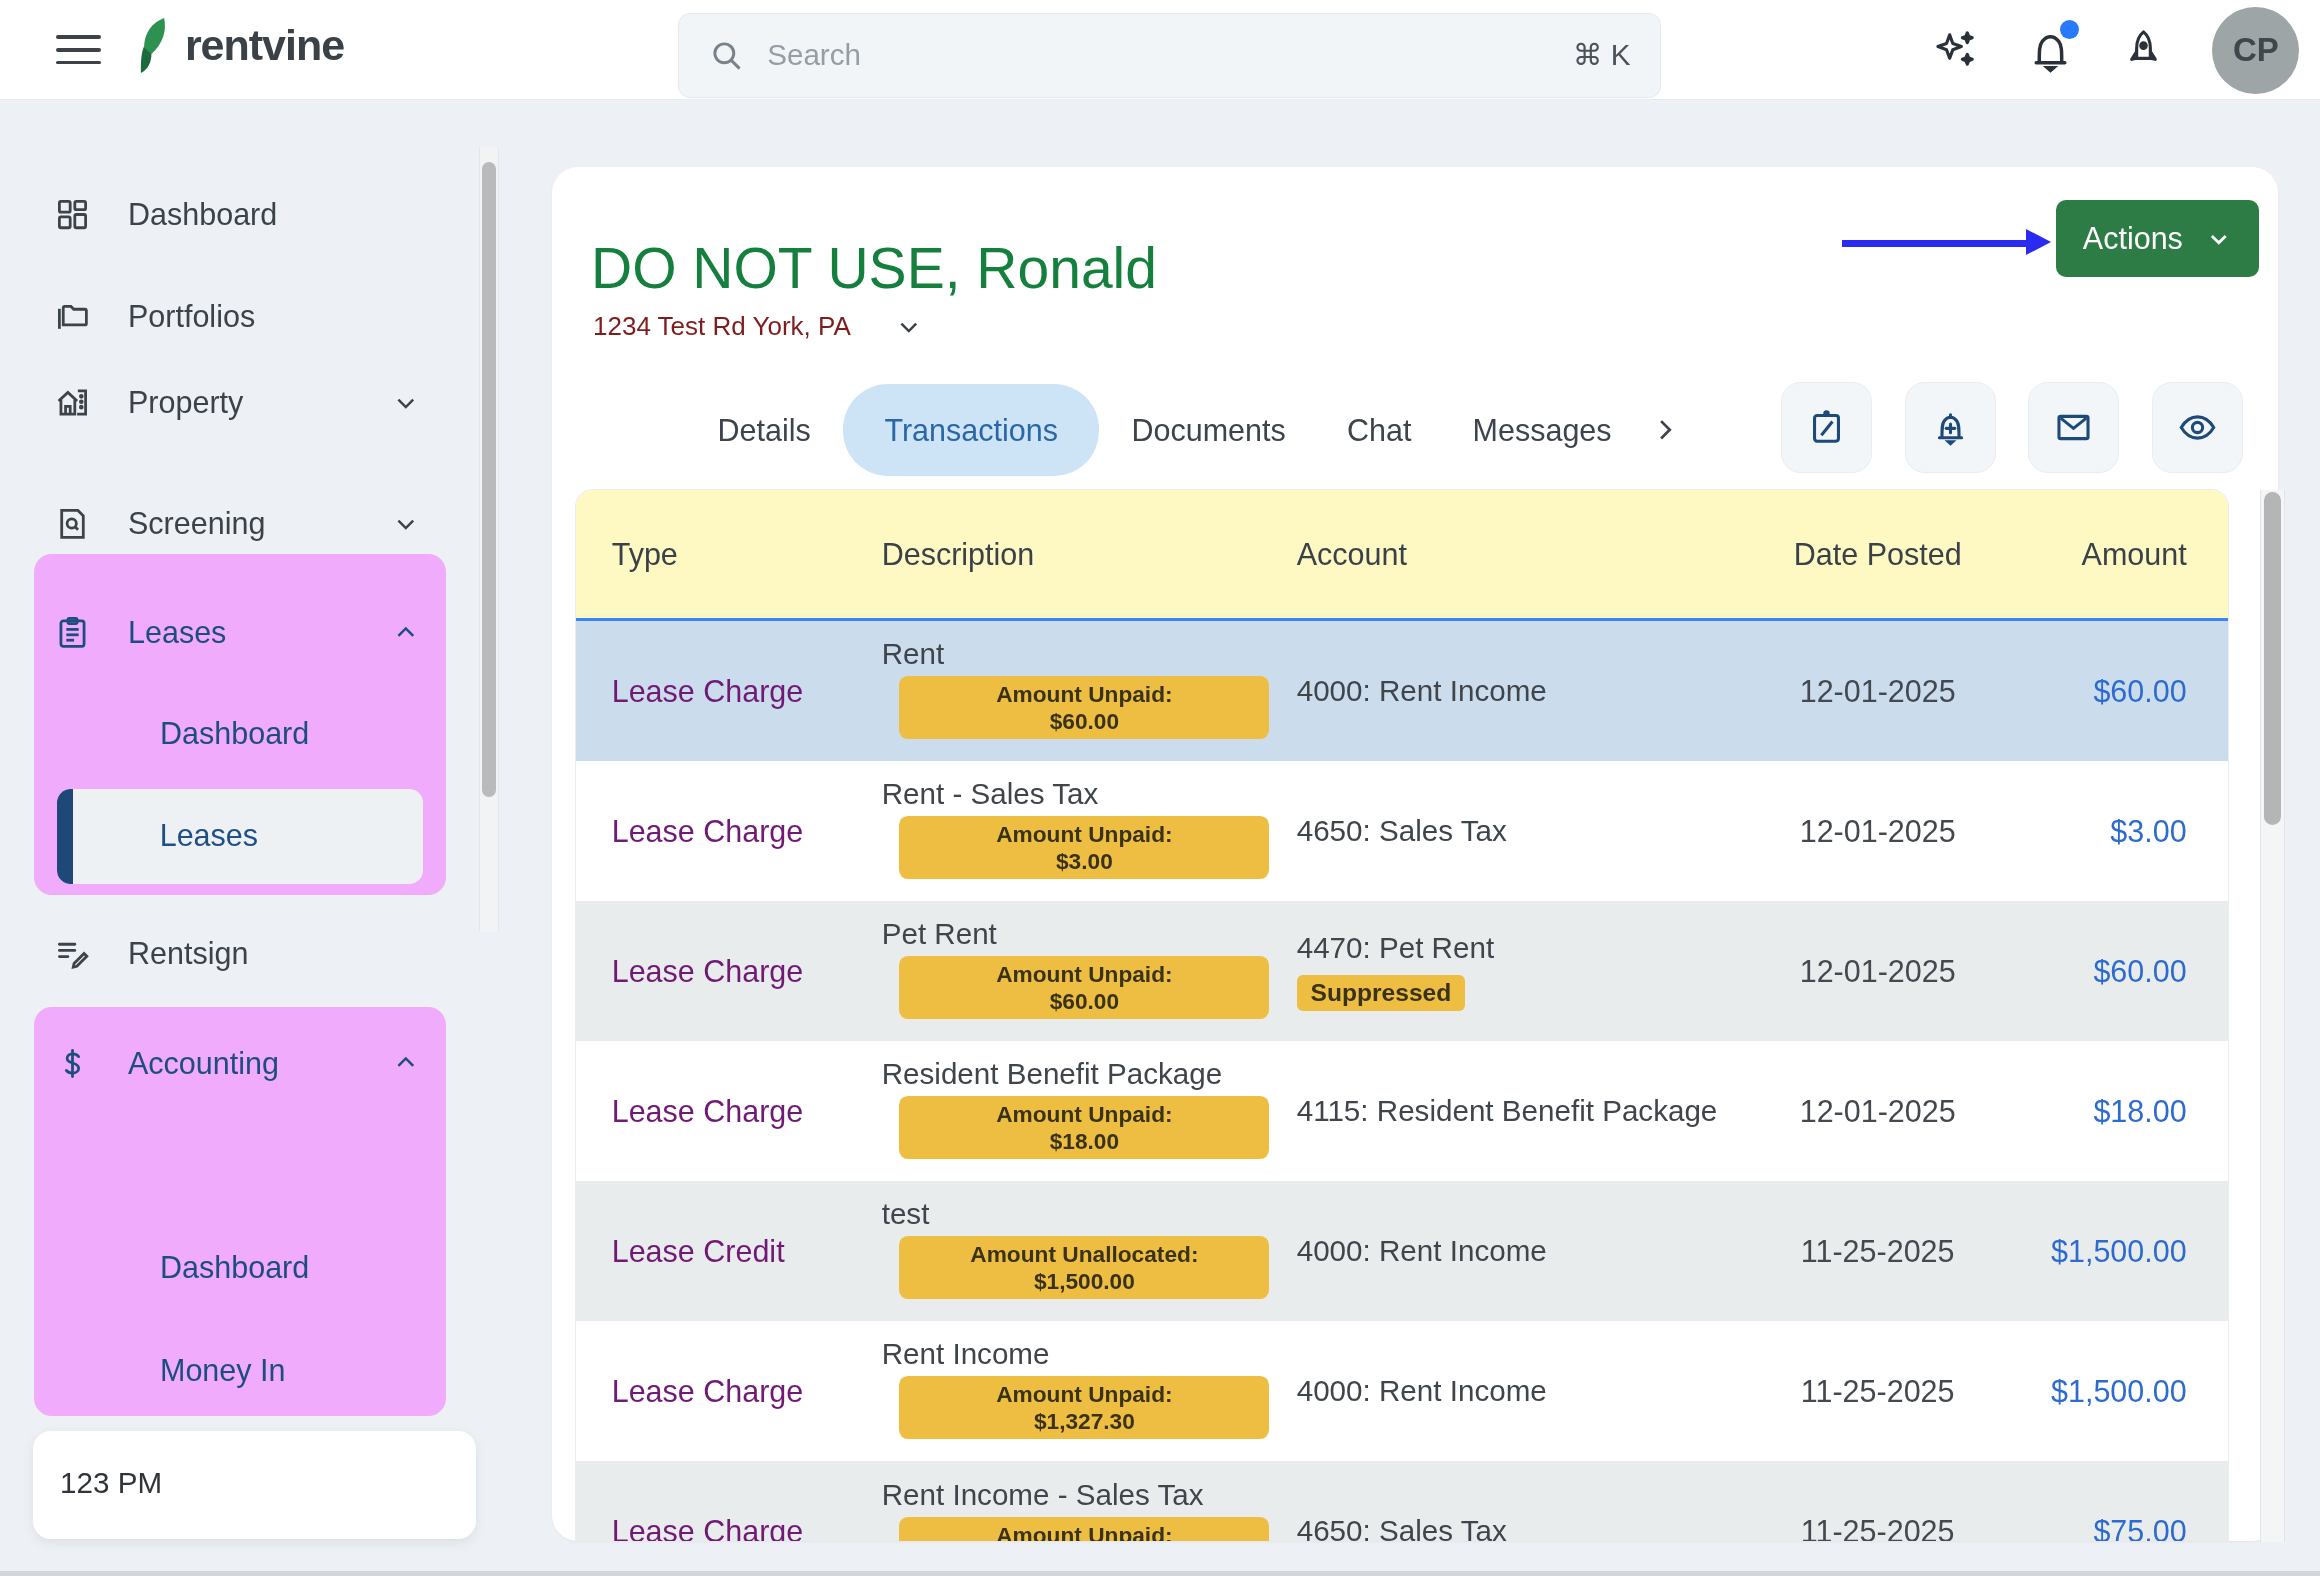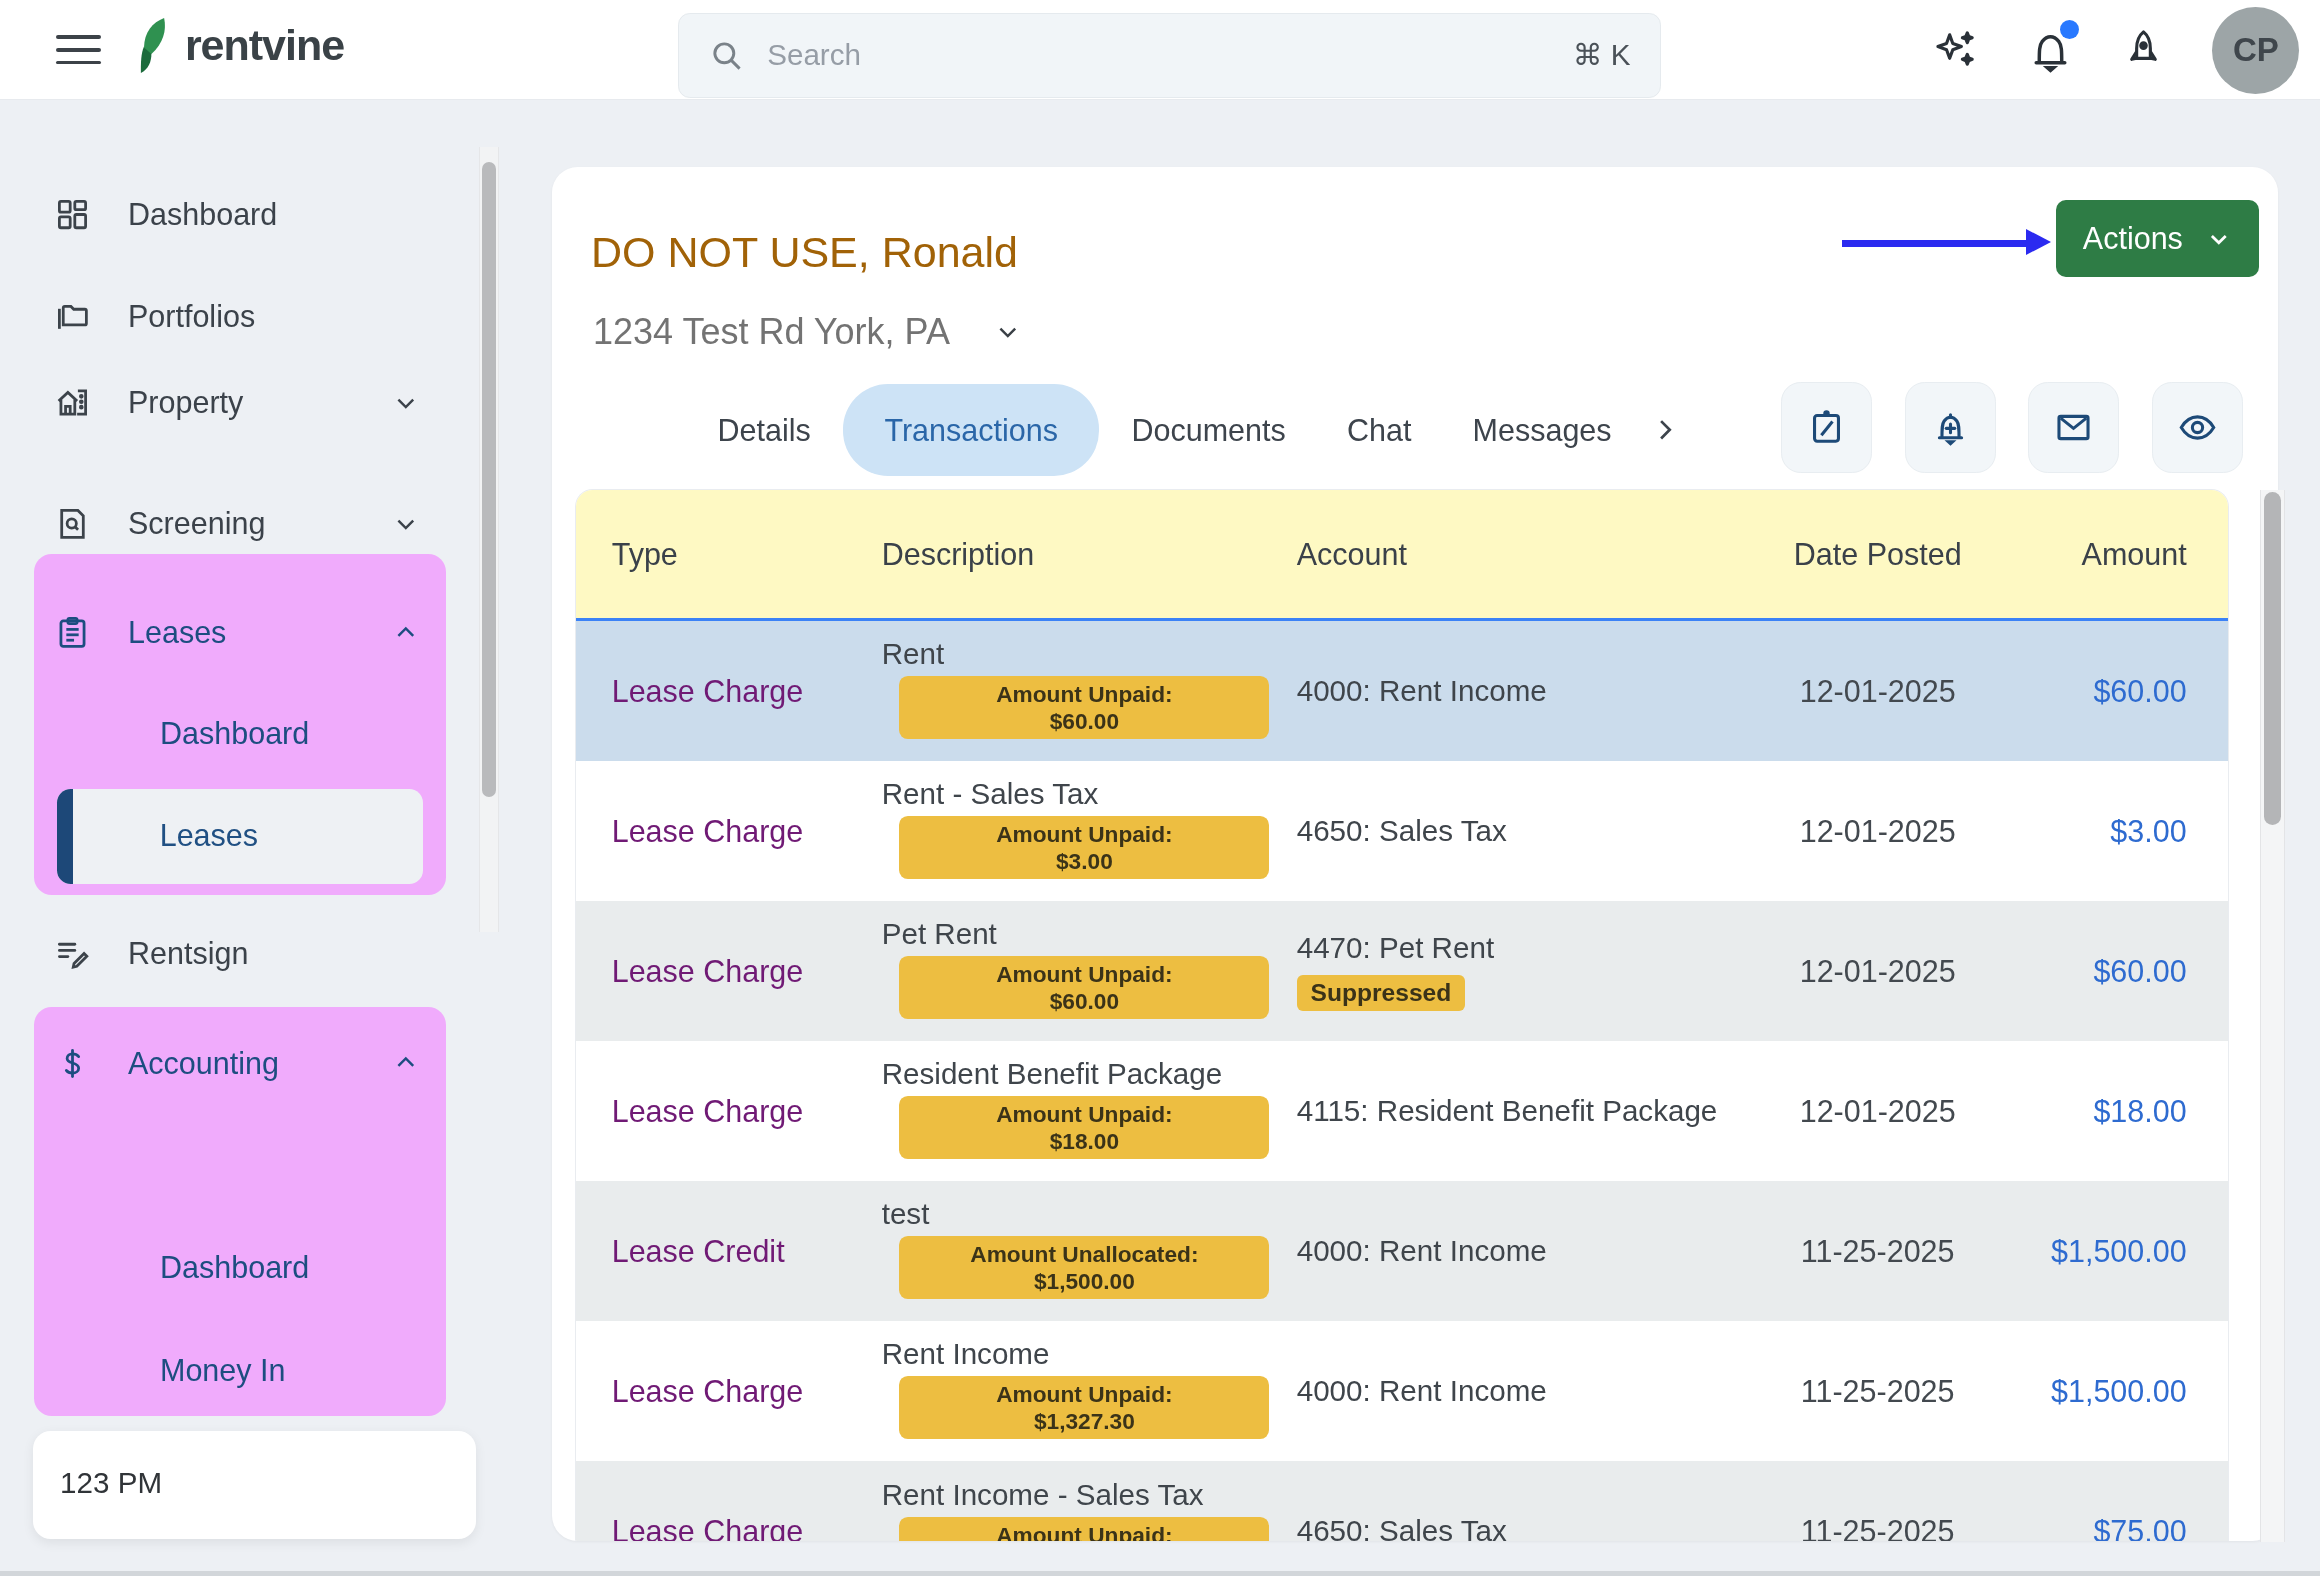--- a/index.html
+++ b/index.html
@@ -35,23 +35,23 @@
   .sub-sel { position:absolute; left:22.7px; width:366px; height:95px; background:#eef1f4; border-radius:13.8px; cursor:pointer; }
   .sub-sel .bar { position:absolute; left:0; top:0; width:16.7px; height:95px; background:#1d4878; border-radius:13.8px 0 0 13.8px; }
   .sub-sel .lbl { position:absolute; left:103px; top:28.6px; font-size:30.5px; color:#205083; }
   .clock-card { position:absolute; left:32.5px; top:1331px; width:443px; height:108px; background:#fff; border-radius:17.7px; box-shadow:0 3.9px 11.8px rgba(0,0,0,.07); }
   .clock-card .lbl { position:absolute; left:27.6px; top:35px; font-size:29.6px; color:#303438; }
   .side-scroll { position:absolute; left:479px; top:47px; width:19.7px; height:785px; background:#f2f3f4; border-left:1px solid #e5e6e8; border-right:1px solid #e5e6e8; }
   .side-scroll .thumb { position:absolute; left:2px; top:14.8px; width:13.8px; height:635px; background:#b9babc; border-radius:7.9px; }
 
   
   .main-card { position:absolute; left:552px; top:167px; width:1726px; height:1374px; background:#fff; border-radius:25.6px; box-shadow:0 1px 3px rgba(0,0,0,.05); overflow:hidden; }
-  .page-title { position:absolute; left:39px; top:61px; font-size:43px; color:#a16207; letter-spacing:0; }
+  .page-title { position:absolute; left:39px; top:68px; font-size:57px; color:#15803d; letter-spacing:0; }
   .subtitle-row { position:absolute; left:41px; top:144px; display:flex; align-items:center; gap:43px; cursor:pointer; }
-  .subtitle { font-size:36px; color:#737373; }
+  .subtitle { font-size:26px; color:#7f1d1d; }
   .actions-btn { position:absolute; left:1504px; top:33px; width:203px; height:77px; background:#2e7c45; border-radius:9.9px; display:flex; align-items:center; justify-content:center; gap:21.7px; cursor:pointer; }
   .actions-btn .lbl { color:#fff; font-size:30.5px; }
   .anno-arrow { position:absolute; left:1290px; top:73px; width:185px; height:6.9px; background:#2b2af0; }
   .anno-arrow:after { content:""; position:absolute; right:-23.6px; top:-10.8px; border-left:25.6px solid #2b2af0; border-top:13.8px solid transparent; border-bottom:13.8px solid transparent; }
 
   
   .tabs { position:absolute; left:137px; top:217px; height:92px; display:flex; align-items:center; gap:4px; }
   .tab { font-size:30.5px; color:#3d444c; padding:0 28.6px; height:92px; display:flex; align-items:center; cursor:pointer; }
   .tab.active { background:#cde3f6; color:#2a66a8; border-radius:45px; padding:0 41px; }
   .tab-chev { color:#3d444c; margin-left:5.9px; display:flex; align-items:center; cursor:pointer; }

